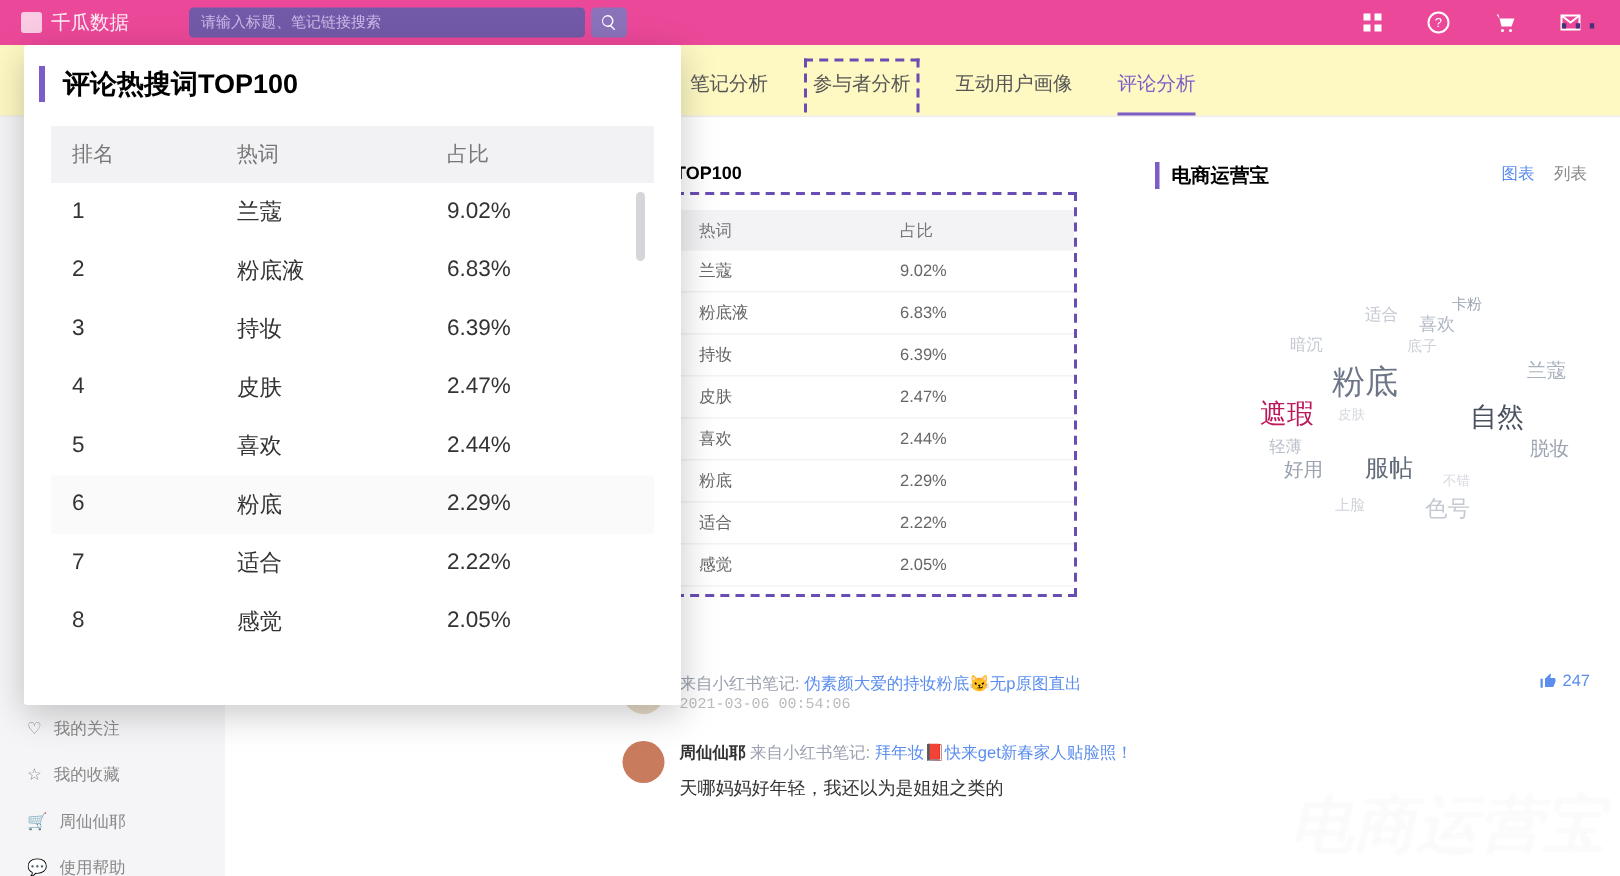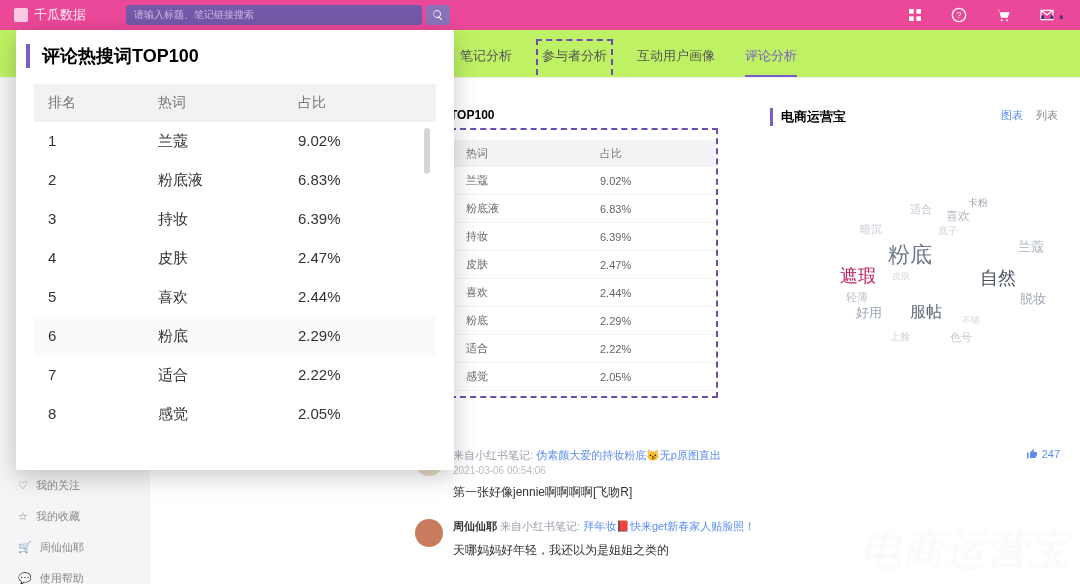--- a/index.html
+++ b/index.html
@@ -2,30 +2,30 @@
 <html><head>
 <meta charset="utf-8">
 <style>
 * { margin:0; padding:0; box-sizing:border-box; font-family:"Microsoft YaHei",Arial,sans-serif; }
 body { width:1080px; height:584px; background:#f5f5f7; overflow:hidden; position:relative; }
 
 
 .topbar { height:30px; background:#ec4899; display:flex; align-items:center; padding:0 14px; color:#fff; position:relative; }
 .logo { font-size:13px; opacity:.9; display:flex; align-items:center; gap:6px;}
 .logo-ic{width:14px;height:14px;background:#fff;opacity:.8;border-radius:2px;}
-.search-wrap{ margin-left:40px; background:#735aa9; height:20px; width:296px; border-radius:3px; display:flex; align-items:center; padding:0 8px; }
+.search-wrap{ margin-left:40px; background:#735aa9; height:20px; width:264px; border-radius:3px; display:flex; align-items:center; padding:0 8px; }
 .search-wrap span{ font-size:10px; color:#cbb9e6; }
 .search-btn{ width:24px; height:20px; background:#8b73bb; margin-left:4px; border-radius:3px; display:flex;align-items:center;justify-content:center;}
 .top-icons{ position:absolute; right:24px; display:flex; gap:26px; align-items:center;}
 .tic{ width:18px;height:18px; display:flex;align-items:center;justify-content:center;}
 .tic svg{fill:#fff;}
 .eld{position:absolute;right:14px;top:0;color:#4a2f7a;font-size:28px;}
 
 
-.tabs{ background:#bef264; height:48px; display:flex; align-items:flex-end; padding-left:460px; gap:30px; border-bottom:1px solid #eee; }
+.tabs{ background:#fef9c3; height:48px; display:flex; align-items:flex-end; padding-left:460px; gap:30px; border-bottom:1px solid #eee; }
 .tab{ font-size:13px; color:#555; padding-bottom:12px; cursor:pointer;}
 .tab.cb{ position:relative;}
 .tab.cb::before{content:"";position:absolute;left:-6px;right:-6px;top:-8px;bottom:2px;border:2px dashed #6a4db3;border-bottom:none;}
 .tab.active{ color:#7b5dc7; border-bottom:2px solid #7b5dc7; padding-bottom:10px;}
 
 
 .sidebar{ position:absolute; left:0; top:470px; width:140px; font-size:11px; color:#888; }
 .sb-item{display:flex;align-items:center;gap:8px;padding:8px 18px;}
 
 
@@ -46,21 +46,21 @@
 .mini-box th{background:#f3f3f5; color:#777; font-weight:400; text-align:left; padding:6px 14px;}
 .mini-box td{padding:6px 14px; border-bottom:1px solid #f2f2f2;}
 
 
 .comments{position:absolute; left:265px; top:370px; right:20px;}
 .c-row{display:flex; gap:10px; margin-bottom:18px;}
 .avatar{width:28px;height:28px;border-radius:50%;background:#ccc;}
 .c-body{font-size:11px;}
 .c-meta{color:#9aa0ad;}
 .c-meta b{color:#333;font-weight:600;}
-.c-date{color:#bbb;font-size:10px;margin-top:2px;}
+.c-date{color:#bbb;font-size:10px;margin-top:2px;font-family:Liberation Mono, monospace;}
 .c-text{color:#333;margin-top:8px;font-size:12px;}
 .link{color:#5b8def;}
 .like{position:absolute;right:0;top:0;color:#5b8def;font-size:11px;display:flex;align-items:center;gap:4px;}
 
 
 .popup{ position:absolute; left:16px; top:30px; width:438px; height:440px; background:#fff; box-shadow:0 6px 24px rgba(0,0,0,.22); border-radius:2px; padding:14px 0 0 0; z-index:50;}
 .popup h2{ font-size:18px; font-weight:600; border-left:4px solid #7b5dc7; padding-left:12px; margin-left:10px; margin-bottom:16px;}
 .ptable{ margin:0 18px;}
 .ptable .hd{ display:flex; background:#f2f2f4; color:#777; font-size:14px; padding:10px 14px;}
 .ptable .row{ display:flex; padding:10px 14px; font-size:15px; color:#333;}
@@ -184,33 +184,32 @@
     <div style="left:178px;top:60px;font-size:13px;color:#aab1be;">兰蔻</div>
     <div style="left:70px;top:124px;font-size:16px;color:#636c7b;">服帖</div>
     <div style="left:16px;top:126px;font-size:13px;color:#9ba3b1;">好用</div>
     <div style="left:180px;top:112px;font-size:13px;color:#9ba3b1;">脱妆</div>
     <div style="left:6px;top:112px;font-size:11px;color:#b9bfc9;">轻薄</div>
     <div style="left:106px;top:30px;font-size:12px;color:#b2b8c3;">喜欢</div>
     <div style="left:70px;top:24px;font-size:11px;color:#c4c9d1;">适合</div>
     <div style="left:128px;top:18px;font-size:10px;color:#9ba3b1;">卡粉</div>
     <div style="left:20px;top:44px;font-size:11px;color:#c4c9d1;">暗沉</div>
     <div style="left:98px;top:46px;font-size:10px;color:#cfd3da;">底子</div>
-    <div style="left:110px;top:152px;font-size:11px;color:#c4c9d1;">色号</div>
+    <div style="left:110px;top:152px;font-size:15px;color:#c4c9d1;">色号</div>
     <div style="left:50px;top:152px;font-size:10px;color:#cfd3da;">上脸</div>
     <div style="left:122px;top:136px;font-size:9px;color:#d6d9df;">不错</div>
     <div style="left:52px;top:92px;font-size:9px;color:#d6d9df;">皮肤</div>
   </div>
 
   <div class="comments">
     <div class="c-row" style="position:relative;">
       <div class="avatar" style="background:#e8dcc8;"></div>
       <div class="c-body">
         <div class="c-meta"><span>来自小红书笔记:</span> <span class="link">伪素颜大爱的持妆粉底😼无p原图直出</span></div>
         <div class="c-date">2021-03-06 00:54:06</div>
-        <div class="c-text">第一张好像jennie啊啊啊啊[飞吻R]</div>
       </div>
       <div class="like">
           <svg width="12" height="12" viewBox="0 0 24 24">
             <path fill="#5b8def" d="M2 21h3V9H2v12zM22 10c0-1.1-.9-2-2-2h-5l1-5-1-1-7 7v11h11l3-7v-3z"></path>
           </svg>
           <span>247</span>
         </div>
     </div>
     <div class="c-row">
       <div class="avatar" style="background:#c97b5e;"></div>

